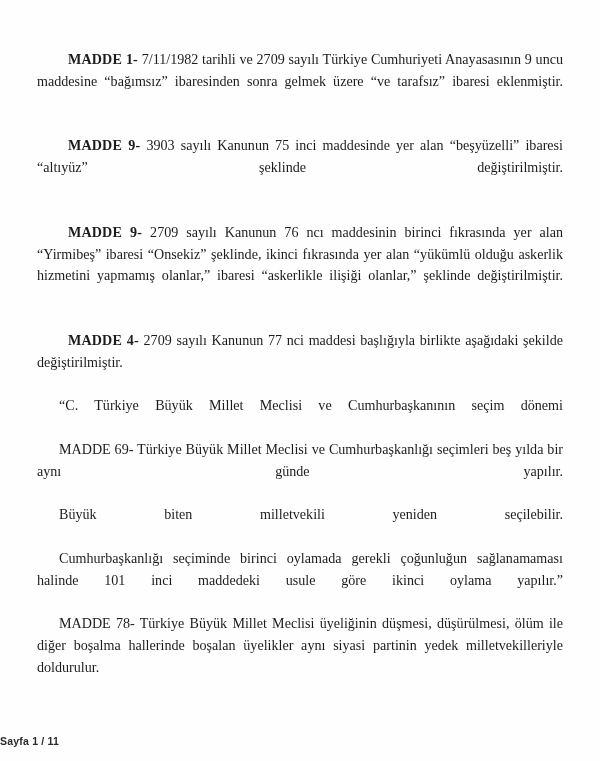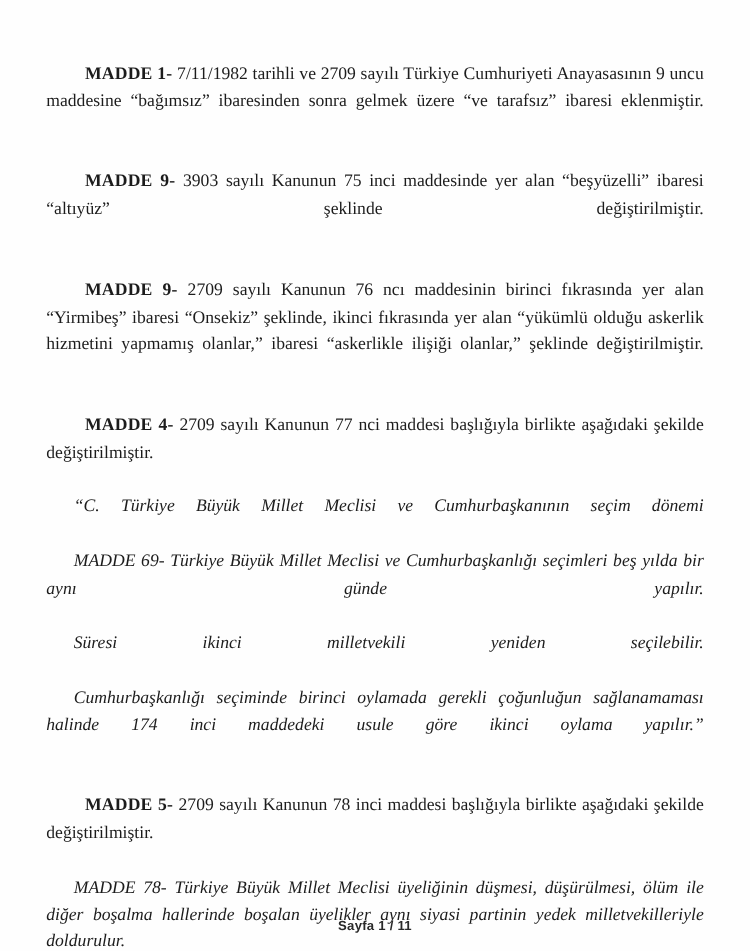--- a/index.html
+++ b/index.html
@@ -47,41 +47,40 @@
   .block-gap {
     margin-top: 21px;
   }
 
   .indent {
     text-indent: 31px;
   }
 
   .indent-small {
     text-indent: 22px;
-    font-style: italic;
   }
 
   .madde {
     font-weight: bold;
     letter-spacing: 0.15px;
   }
 
   
   .para::after {
     content: "";
     display: inline-block;
     width: 100%;
   }
 
   #footer {
     position: absolute;
     left: 0;
     top: 735px;
     width: 600px;
-    text-align: center;
+    text-align: left;
     font-family: "Liberation Sans", "DejaVu Sans", sans-serif;
     font-size: 10.5px;
     font-weight: bold;
     color: #2a2a2a;
     letter-spacing: 0.2px;
   }
 </style>
 </head>
 <body>
 
@@ -94,25 +93,24 @@
     <p class="para indent block-gap"><span class="madde">MADDE 9-</span><span> 3903 sayılı Kanunun 75 inci maddesinde yer alan “beşyüzelli” ibaresi “altıyüz” şeklinde değiştirilmiştir.</span></p>
 
     <p class="para indent block-gap"><span class="madde">MADDE 9-</span><span> 2709 sayılı Kanunun 76 ncı maddesinin birinci fıkrasında yer alan “Yirmibeş” ibaresi “Onsekiz” şeklinde, ikinci fıkrasında yer alan “yükümlü olduğu askerlik hizmetini yapmamış olanlar,” ibaresi “askerlikle ilişiği olanlar,” şeklinde değiştirilmiştir.</span></p>
 
     <p class="para indent block-gap"><span class="madde">MADDE 4-</span><span> 2709 sayılı Kanunun 77 nci maddesi başlığıyla birlikte aşağıdaki şekilde değiştirilmiştir.</span></p>
 
     <p class="para indent-small">“C. Türkiye Büyük Millet Meclisi ve Cumhurbaşkanının seçim dönemi</p>
 
     <p class="para indent-small">MADDE 69- Türkiye Büyük Millet Meclisi ve Cumhurbaşkanlığı seçimleri beş yılda bir aynı günde yapılır.</p>
 
-    <p class="para indent-small">Süresi ikinci milletvekili yeniden seçilebilir.</p>
+    <p class="para indent-small">Büyük biten milletvekili yeniden seçilebilir.</p>
 
-    <p class="para indent-small">Cumhurbaşkanlığı seçiminde birinci oylamada gerekli çoğunluğun sağlanamaması halinde 174 inci maddedeki usule göre ikinci oylama yapılır.”</p>
+    <p class="para indent-small">Cumhurbaşkanlığı seçiminde birinci oylamada gerekli çoğunluğun sağlanamaması halinde 101 inci maddedeki usule göre ikinci oylama yapılır.”</p>
 
-    <p class="para indent block-gap"><span class="madde">MADDE 5-</span><span> 2709 sayılı Kanunun 78 inci maddesi başlığıyla birlikte aşağıdaki şekilde değiştirilmiştir.</span></p>
 
 
     <p class="para indent-small">MADDE 78- Türkiye Büyük Millet Meclisi üyeliğinin düşmesi, düşürülmesi, ölüm ile diğer boşalma hallerinde boşalan üyelikler aynı siyasi partinin yedek milletvekilleriyle doldurulur.</p>
 
   </div>
 
   <div id="footer">Sayfa 1 / 11</div>
 
 </div>
 

